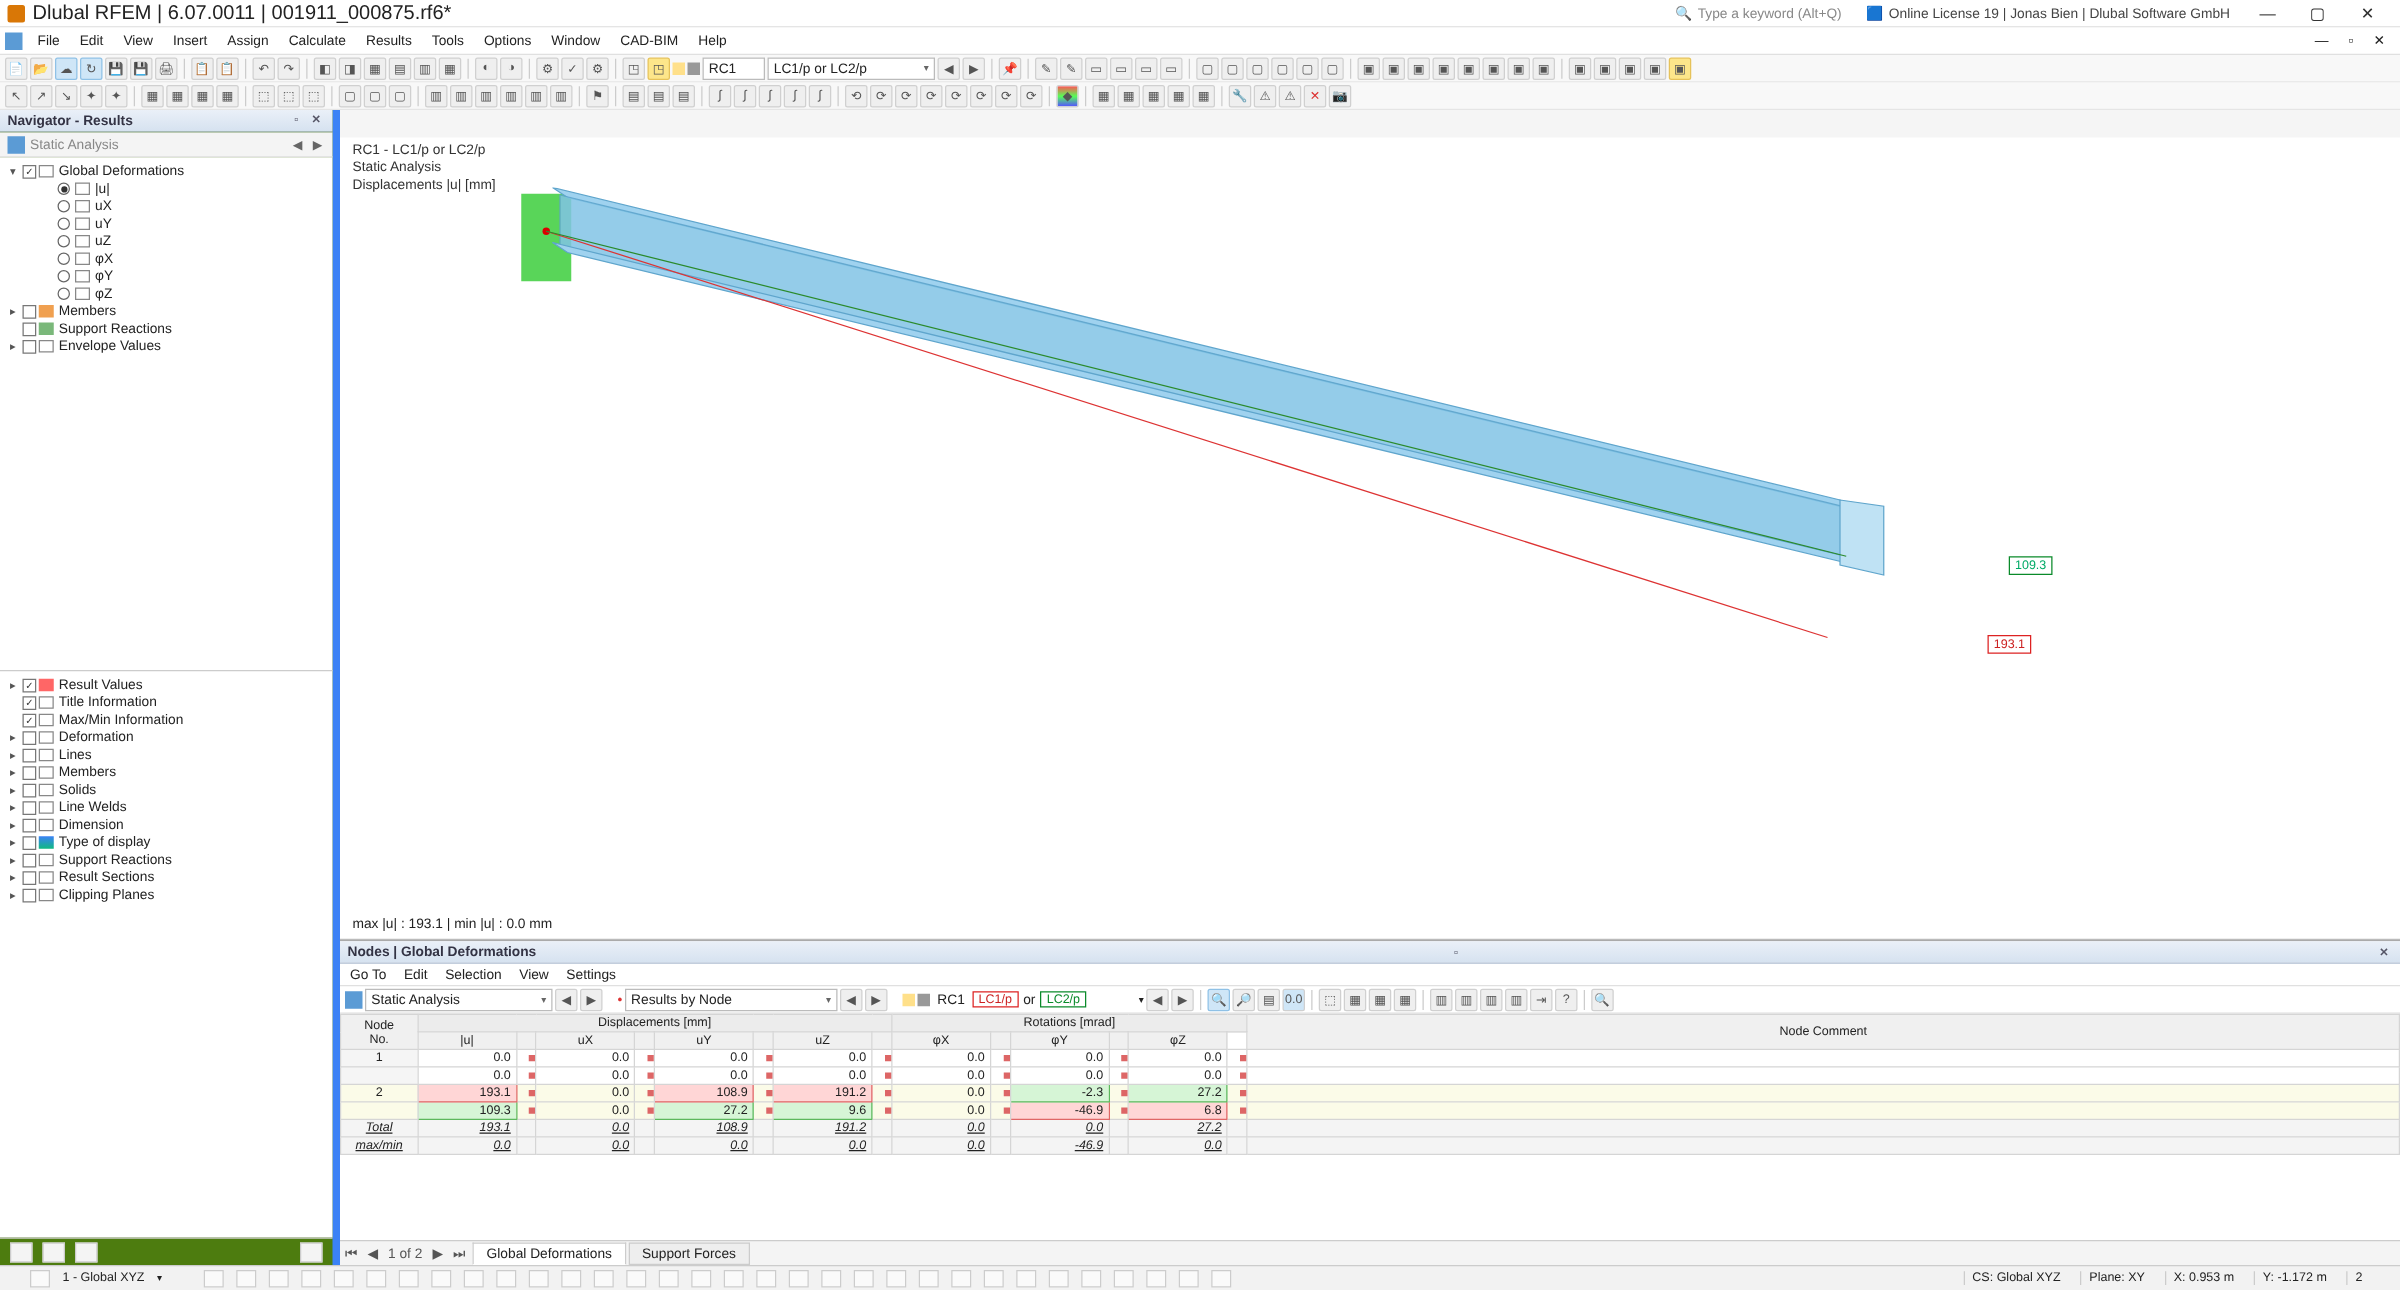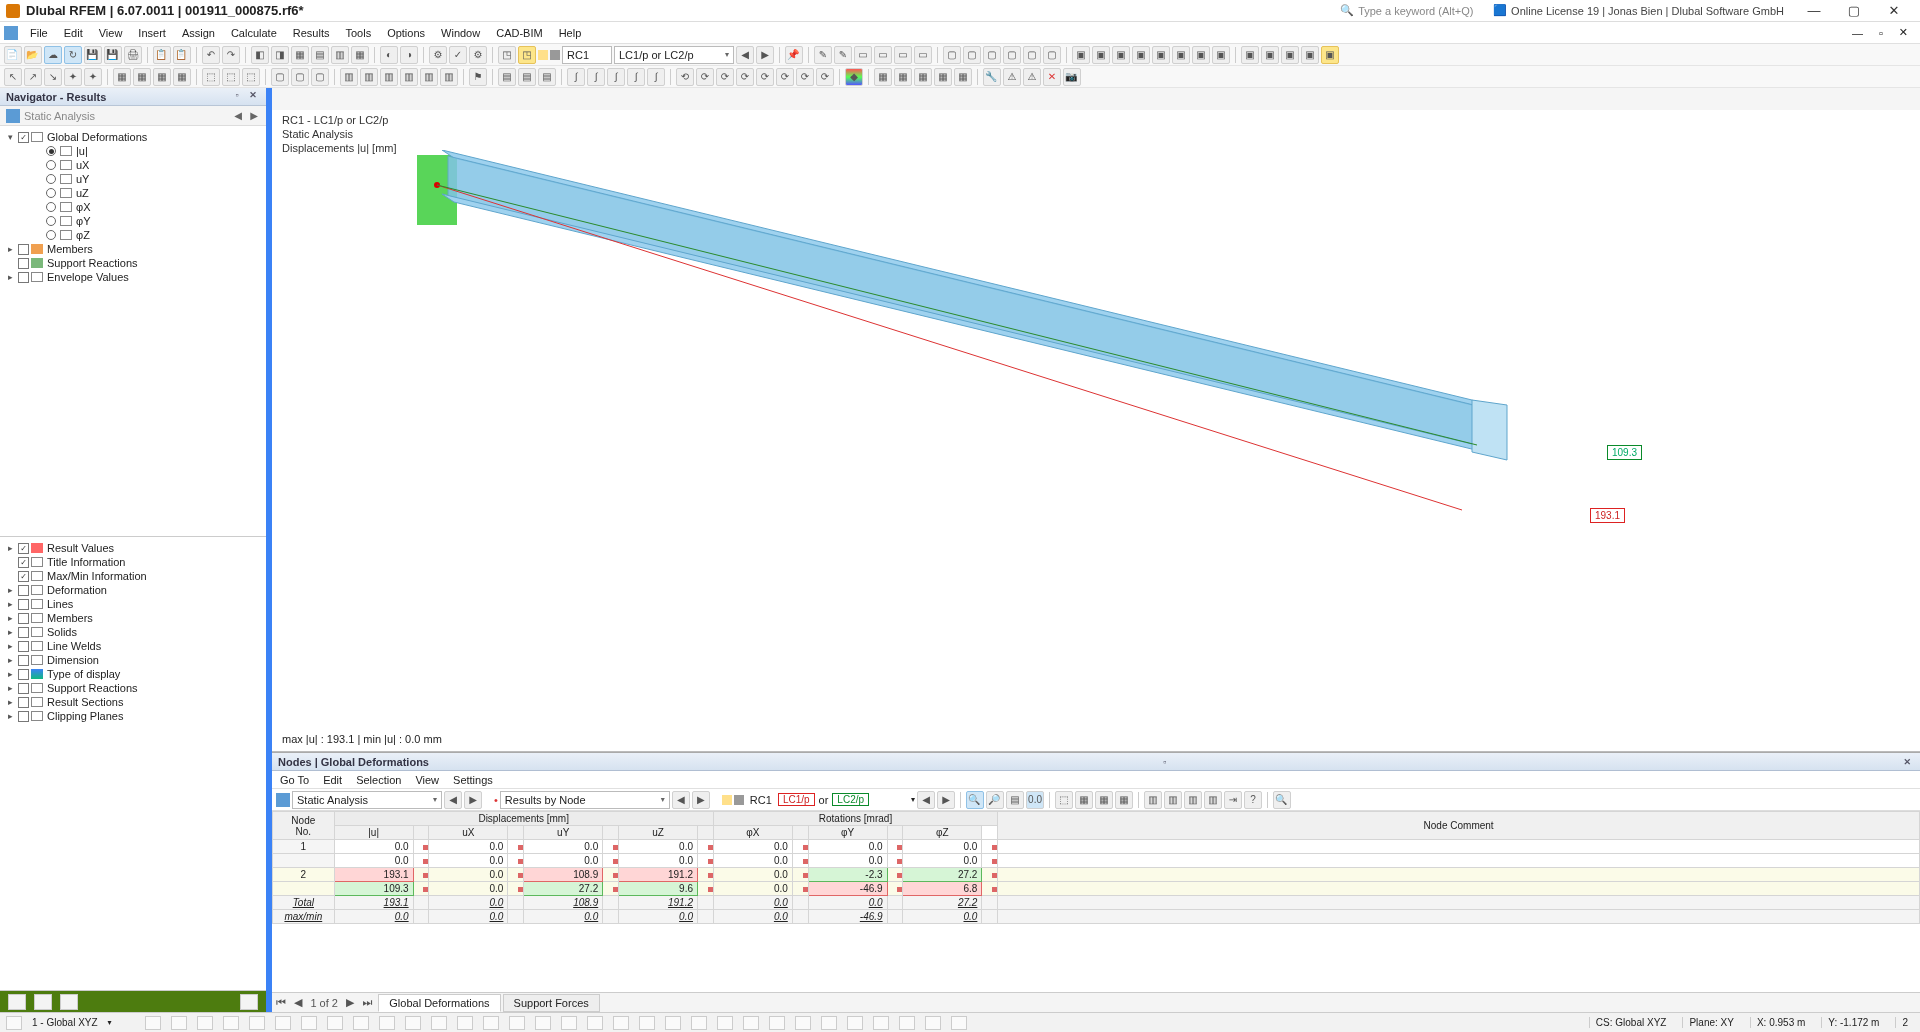--- a/index.html
+++ b/index.html
@@ -2,40 +2,40 @@
 <html><head>
 <meta charset="utf-8">
 <style>
 * { box-sizing: border-box; margin: 0; padding: 0; font-family: "Segoe UI", Tahoma, sans-serif; }
 body { background: #fff; font-size: 11px; color: #222; overflow: hidden; }
 .window { width: 1920px; height: 1032px; display: flex; flex-direction: column; background: #f5f5f5; }
 
 
 .titlebar { height: 22px; background: #fff; display: flex; align-items: center; padding: 0 6px; border-bottom: 1px solid #ddd; }
 .titlebar .app-icon { width: 14px; height: 14px; background: #d97706; border-radius: 2px; margin-right: 6px; }
-.titlebar .title { flex: 0 0 auto; font-size: 13px; font-weight: bold; }
+.titlebar .title { flex: 0 0 auto; font-size: 16px; }
 .titlebar .spacer { flex: 1; }
 .titlebar .search-hint { color: #888; font-size: 11px; margin-right: 20px; }
 .titlebar .lic { font-size: 11px; color: #444; margin-right: 10px; }
 .titlebar .winbtn { width: 40px; text-align: center; font-size: 13px; color: #333; }
 
 
 .menubar { height: 22px; background: #fff; display: flex; align-items: center; padding: 0 4px; border-bottom: 1px solid #e0e0e0; }
 .menubar .mitem { padding: 2px 8px; font-size: 11px; }
 .menubar .file-icon { width: 14px; height: 14px; background:#5b9bd5; margin-right:4px; display:inline-block; }
 
 
 .toolbar { height: 22px; background: #f8f8f8; display: flex; align-items: center; padding: 0 4px; border-bottom: 1px solid #e5e5e5; gap: 2px; }
 .tbtn { width: 18px; height: 18px; background: #efefef; border: 1px solid #d0d0d0; border-radius: 2px; display: inline-flex; align-items:center; justify-content:center; font-size:10px; color:#555;}
 .tbtn.blue { background:#cfe6f7; border-color:#8fc1e6; }
 .tbtn.yellow { background:#fde68a; border-color:#e6c25a; }
 .tsep { width: 1px; height: 16px; background: #ccc; margin: 0 3px; }
 .tcombo { height: 18px; border: 1px solid #bbb; background:#fff; font-size:11px; padding: 0 4px; display:flex; align-items:center; }
 .tcombo.small { width: 50px; }
-.tcombo.med { width: 120px; }
+.tcombo.med { width: 134px; }
 .tcombo .arrow { margin-left:auto; font-size:8px; color:#666; }
 
 
 .main { flex: 1; display: flex; min-height: 0; }
 .left { width: 272px; background: #4d7c0f; border-right: 6px solid #3b82f6; display: flex; flex-direction: column; }
 .panel-header { height: 18px; background: linear-gradient(#eaf0f8,#d6e2f0); border-bottom: 1px solid #b8c5d6; display:flex; align-items:center; padding: 0 6px; font-size:11px; font-weight:600; color:#334; }
 .panel-header .pbtn { width:14px; height:14px; margin-left:2px; font-size:9px; text-align:center; color:#556;}
 .analysis-row { height: 20px; display:flex; align-items:center; padding: 0 6px; background:#f4f4f4; border-bottom:1px solid #ddd; gap:4px;}
 .analysis-row .anicon { width:14px; height:14px; background:#5b9bd5; }
 .analysis-row .txt { color:#888; flex:1; }
@@ -92,21 +92,21 @@
 tr.stripe td.cell-green { background:#d6f5d6;margin-left:12px; }
 tr.totals td { background:#f4f4f4; font-style:italic;text-decoration:underline; }
 
 .bp-tabs { height:20px; display:flex; align-items:center; border-top:1px solid #ccc; background:#f4f4f4; font-size:11px;}
 .bp-tabs .nav { padding:0 4px; color:#555; }
 .bp-tabs .tab { padding:2px 10px; border:1px solid #ccc; background:#fff; margin-left:2px; }
 .bp-tabs .tab.active { background:#fff; border-bottom-color:#fff; }
 .bp-tabs .tab.inactive { background:#eee; }
 
 
-.statusbar { height:20px; background:#f2f2f2; border-top:1px solid #ccc; display:flex; align-items:center; font-size:10px; padding:0 6px; gap:10px;}
+.statusbar { height:20px; background:#f2f2f2; border-top:1px solid #ccc; display:flex; align-items:center; font-size:10px; padding:0 24px; gap:10px;}
 .statusbar .seg { padding:0 6px; border-left:1px solid #ccc; }
 .statusbar .sbtn { width:16px; height:14px; border:1px solid #ccc; background:#fafafa; }
 .statusbar .spacer { flex:1; }
 
 
 .swatch { width:10px; height:10px; display:inline-block; }
 </style>
 </head>
 <body>
 

